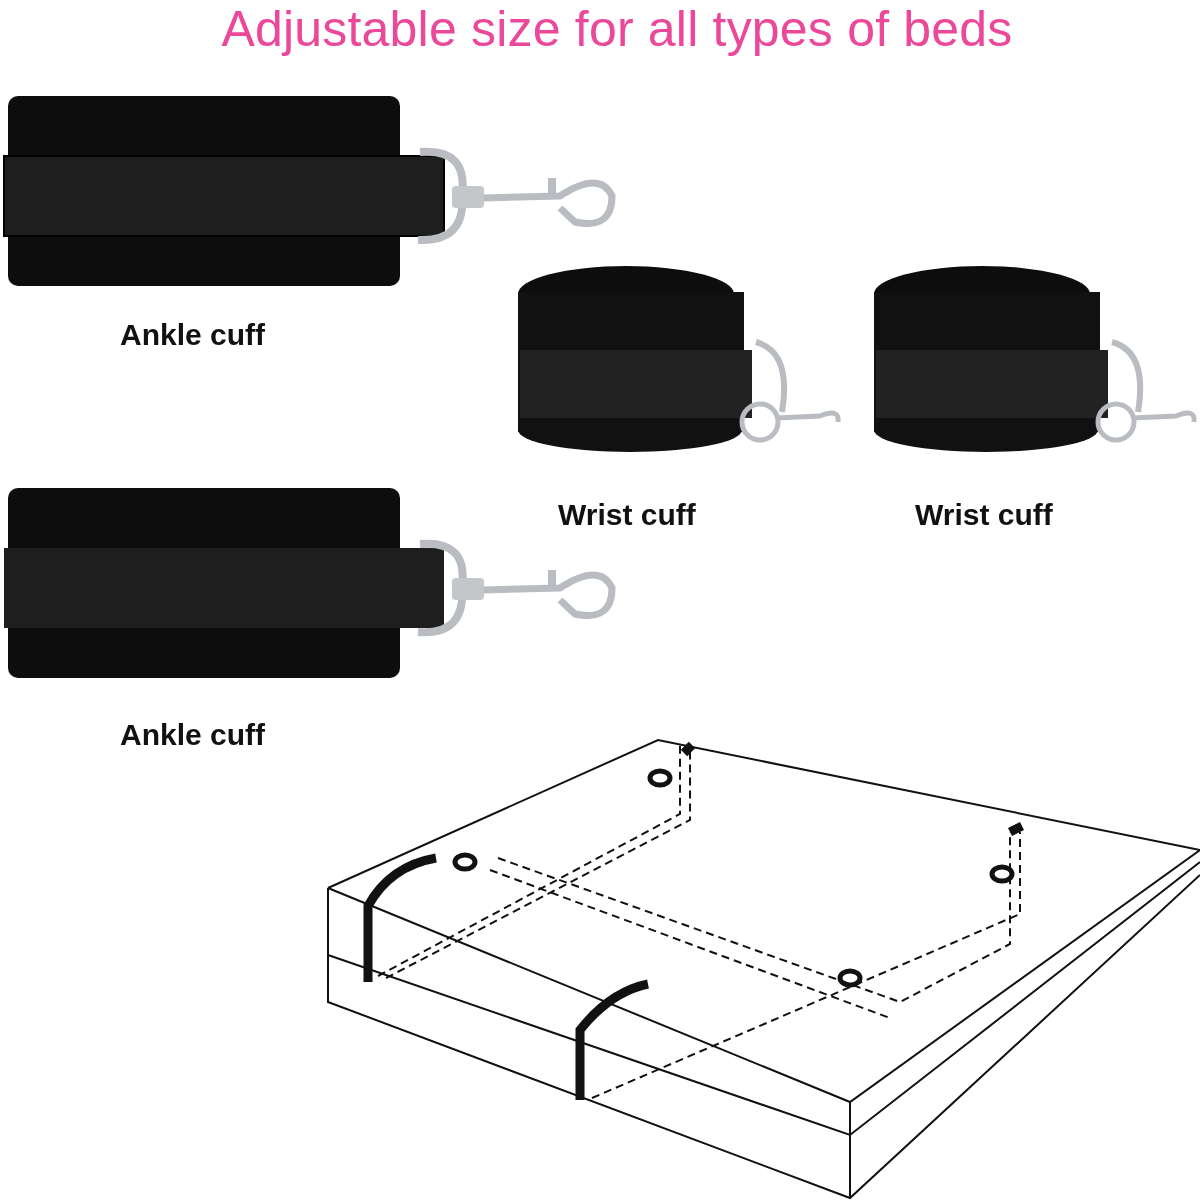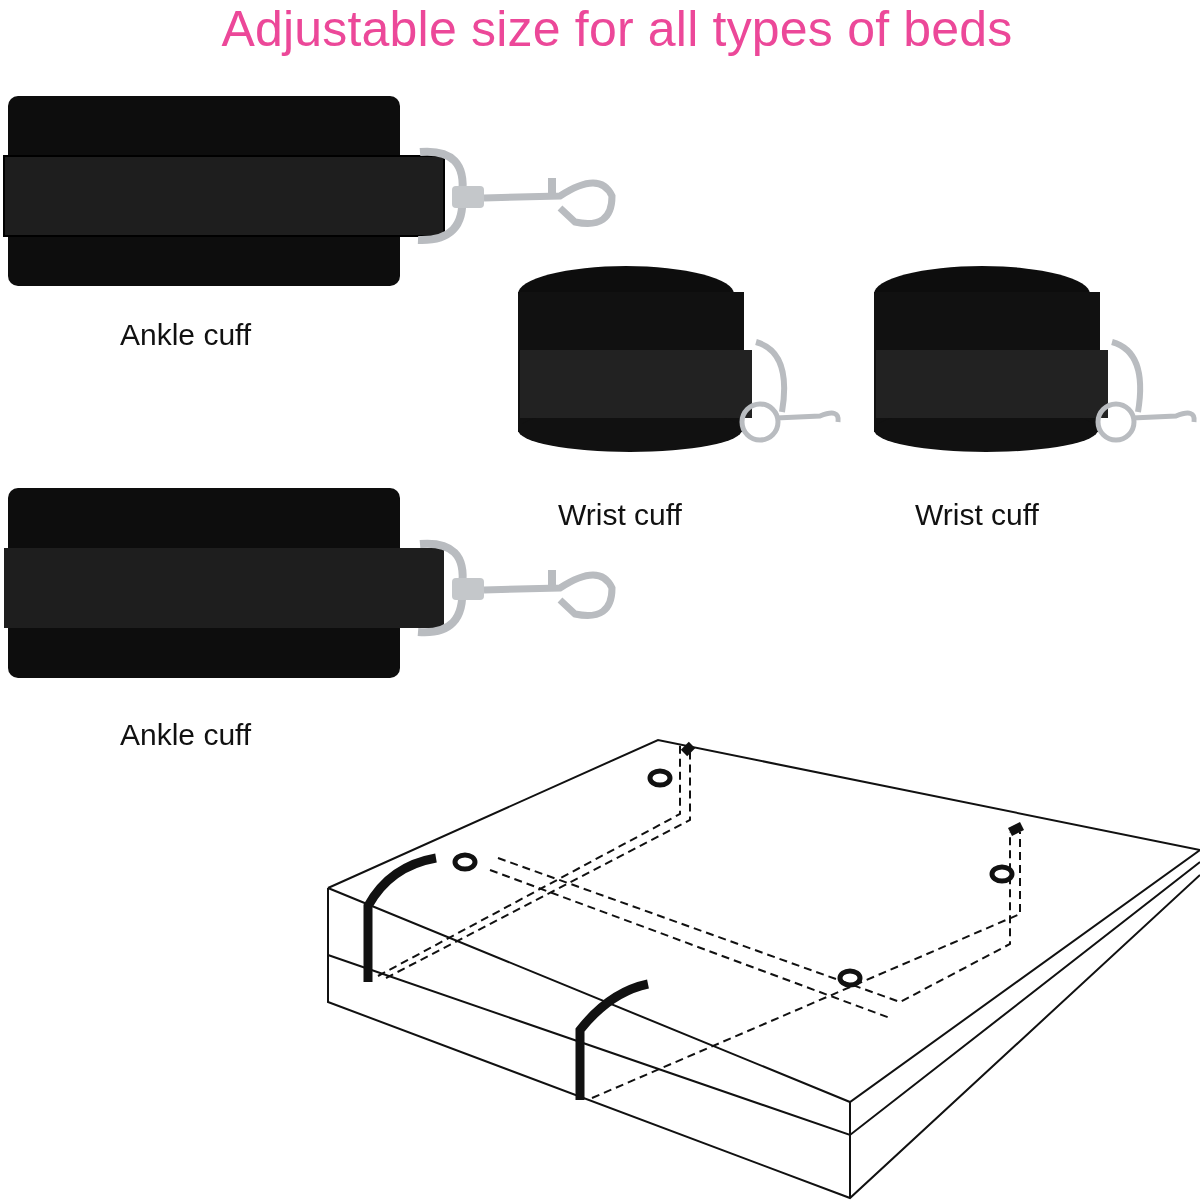--- a/index.html
+++ b/index.html
@@ -1,18 +1,18 @@
 <!DOCTYPE html>
 <html><head>
 <meta charset="utf-8">
 <style>
   html, body { margin:0; padding:0; background:#ffffff; }
   body { width:1200px; height:1200px; position:relative; overflow:hidden; font-family:"Liberation Sans", sans-serif; color:#111; }
   .title { position:absolute; left:17px; top:0; width:1200px; text-align:center; font-size:50px; line-height:58px; top:0px; color:#ec4899; letter-spacing:0.2px; }
-  .label { position:absolute; font-size:30px; color:#111; }
+  .label { position:absolute; font-size:30px; color:#111;font-weight:bold; }
   .abs { position:absolute; }
   svg { display:block; }
 </style>
 </head>
 <body>
 
 <div class="title">Adjustable size for all types of beds</div>
 
 <div class="abs" style="left:0;top:90px;">
   <svg width="640" height="240" viewBox="0 0 640 240">

